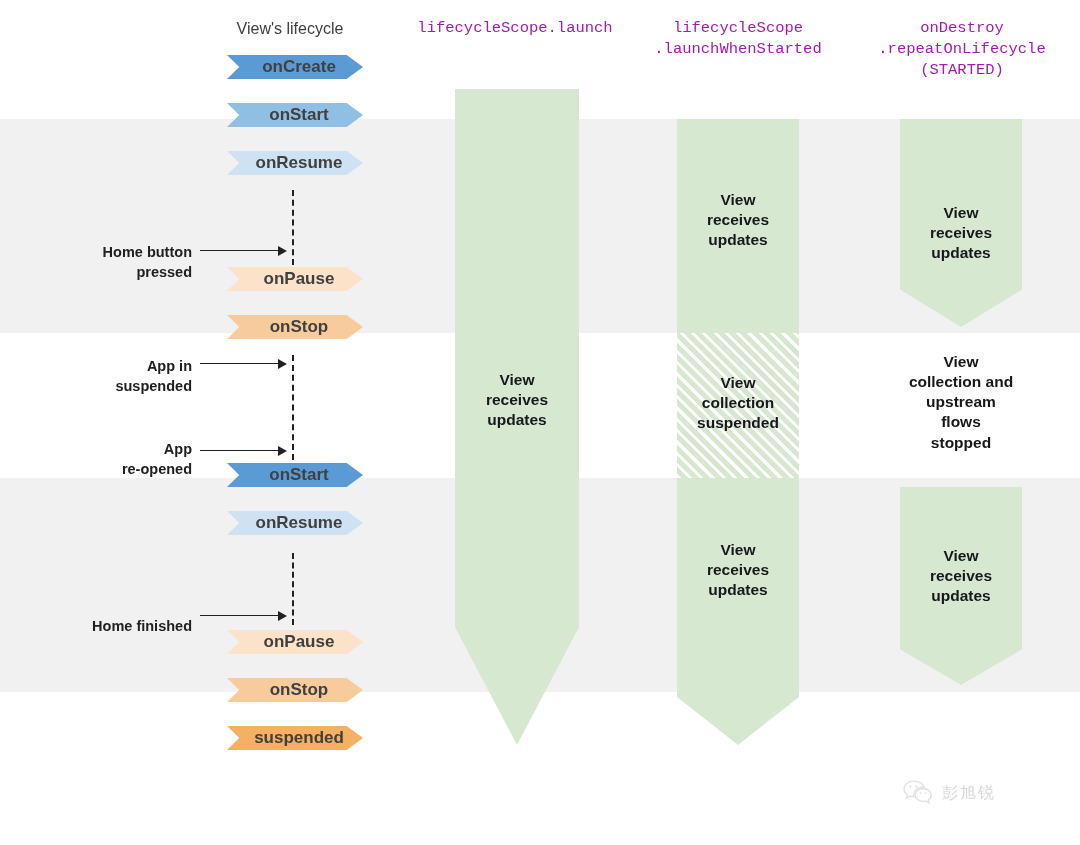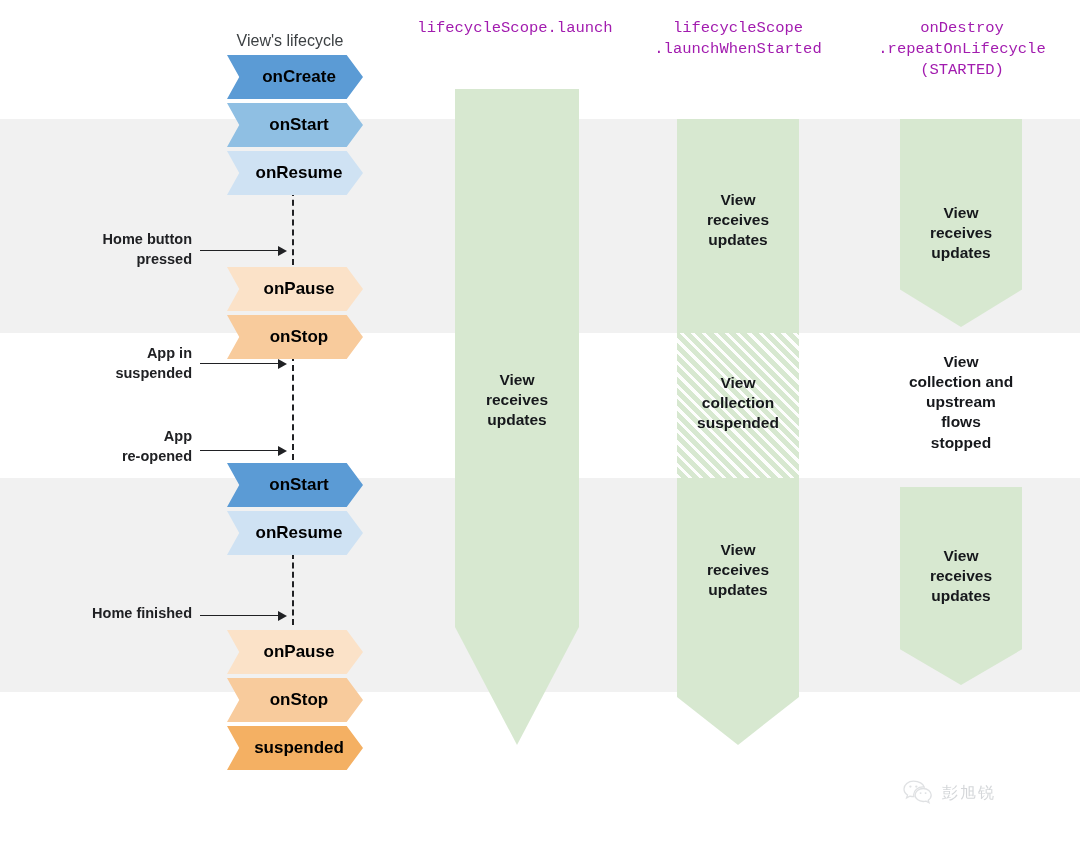--- a/index.html
+++ b/index.html
@@ -48,27 +48,27 @@
     font-family: "Liberation Mono", monospace;
     font-size: 15.5px;
     font-weight: 400;
     color: #a21caf;
     letter-spacing: 0px;
   }
 
   
   .chev {
     position: absolute;
-    height: 44px;
+    height: 24px;
     display: flex;
     align-items: center;
     justify-content: center;
     font-size: 17px;
     font-weight: bold;
-    color: #000000;
+    color: #404040;
     clip-path: polygon(0% 0%, 88% 0%, 100% 50%, 88% 100%, 0% 100%, 9% 50%);
     -webkit-clip-path: polygon(0% 0%, 88% 0%, 100% 50%, 88% 100%, 0% 100%, 9% 50%);
     padding-left: 8px;
     box-sizing: border-box;
   }
 
   
   .dashed {
     position: absolute;
     width: 0;
@@ -77,20 +77,21 @@
 
   
   .annot {
     position: absolute;
     text-align: right;
     font-size: 14.5px;
     font-weight: bold;
     line-height: 1.35;
     color: #202124;
     white-space: pre-line;
+    margin-top: 13px;
   }
   .arrow-line {
     position: absolute;
     height: 0;
     border-top: 1.6px solid #202124;
   }
   .arrow-head {
     position: absolute;
     width: 0;
     height: 0;
@@ -148,21 +149,21 @@
 <body>
 
 <div id="stage">
 
   <div id="bands">
       <div class="band" style="top: 119px; height: 214px;"></div>
       <div class="band" style="top: 478px; height: 214px;"></div>
     </div>
 
   <div id="col-heads">
-      <div class="col-head sans" style="left: 205px; top: 30px; width: 170px;">View's lifecycle</div>
+      <div class="col-head sans" style="left: 205px; top: 18px; width: 170px;">View's lifecycle</div>
       <div class="col-head mono" style="left: 410px; top: 18px; width: 210px;">lifecycleScope.launch</div>
       <div class="col-head mono" style="left: 632px; top: 18px; width: 212px;">lifecycleScope
 .launchWhenStarted</div>
       <div class="col-head mono" style="left: 856px; top: 18px; width: 212px;">onDestroy
 .repeatOnLifecycle
 (STARTED)</div>
     </div>
 
   <div id="scopes">
       <div class="scope tip" style="left: 455px; top: 89px; width: 124px; height: 656px;"></div>

